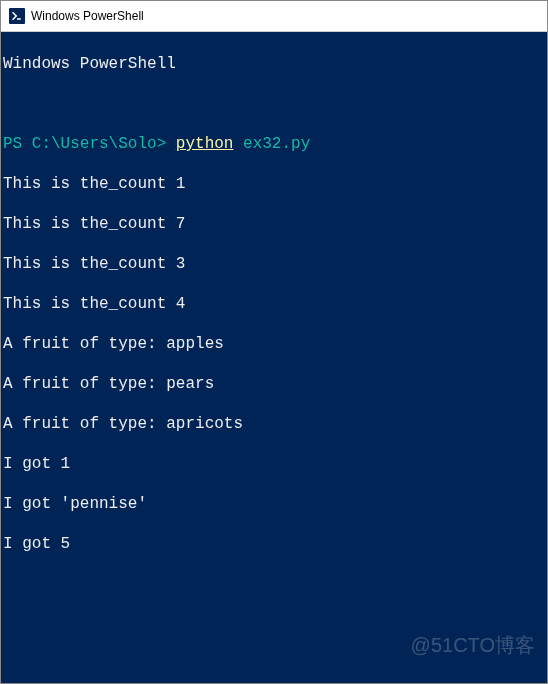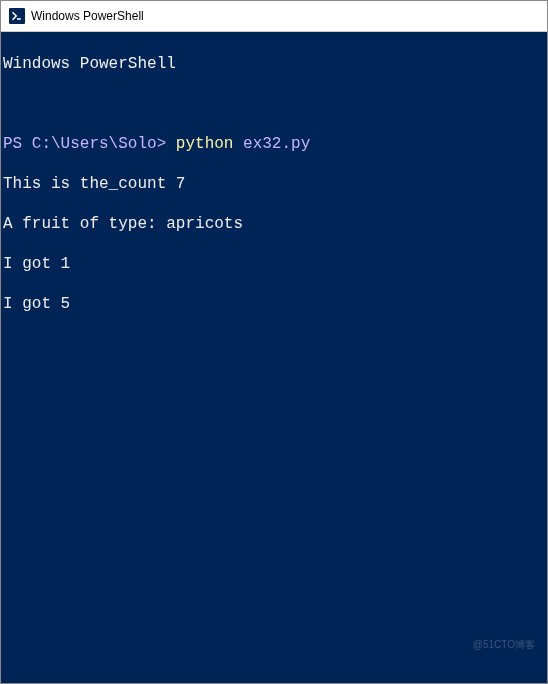--- a/index.html
+++ b/index.html
@@ -53,30 +53,31 @@
       white-space: pre;
       overflow: hidden;
       position: relative;
     }
     .line {
       display: block;
       min-height: 20px;
     }
     .yellow {
       color: #f9f1a5;
+      text-decoration: underline;
     }
     .white {
-      color: #c4b5fd;
+      color: #14b8a6;
     }
     .watermark {
       position: absolute;
       right: 12px;
       bottom: 28px;
       color: rgba(255,255,255,0.22);
-      font-size: 10px;
+      font-size: 20px;
       font-family: "Microsoft YaHei", sans-serif;
       margin-top: 16px;
     }
   </style>
 </head>
 <body>
 
 <div class="titlebar">
   <span class="ps-icon">
     <svg viewBox="0 0 16 16">
@@ -84,23 +85,29 @@
       <path d="M8 12 L13 12" stroke="#fff" stroke-width="2"></path>
     </svg>
   </span>
   <span class="title-text">Windows PowerShell</span>
 </div>
 
 <div class="terminal">
 <span class="line">Windows PowerShell</span>
 <span class="line"> </span>
 <span class="line"><span class="white">PS C:\Users\Solo&gt; </span><span class="yellow">python</span><span class="white"> ex32.py</span></span>
+<span class="line">This is the_count 1</span>
 <span class="line">This is the_count 7</span>
+<span class="line">This is the_count 3</span>
+<span class="line">This is the_count 4</span>
+<span class="line">A fruit of type: apples</span>
+<span class="line">A fruit of type: pears</span>
 <span class="line">A fruit of type: apricots</span>
 <span class="line">I got 1</span>
+<span class="line">I got 'pennise'</span>
 <span class="line">I got 5</span>
 
 
 
 
 
 
 
 
 

